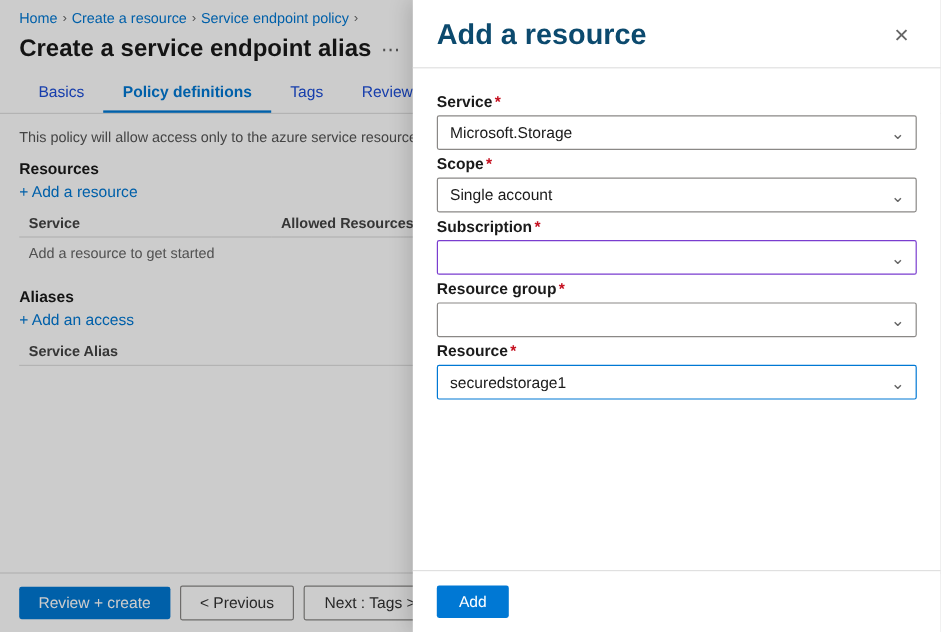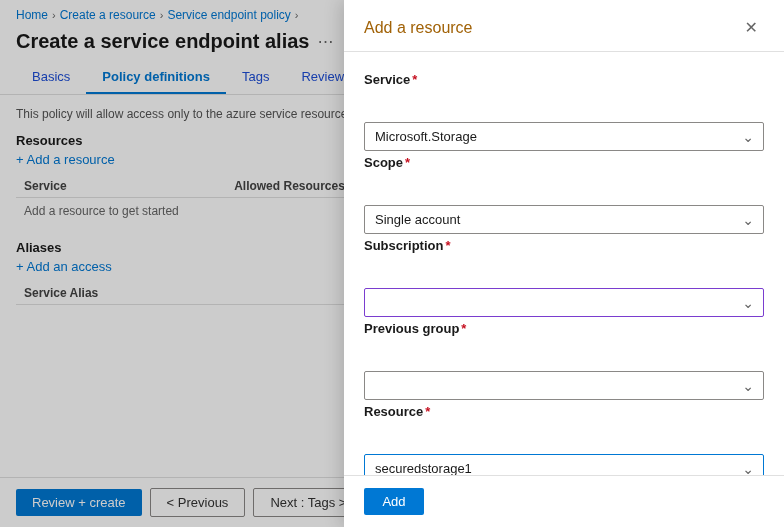--- a/index.html
+++ b/index.html
@@ -193,23 +193,23 @@
     }
 
     .panel-header {
       display: flex;
       align-items: center;
       justify-content: space-between;
       padding: 16px 20px 12px 20px;
       border-bottom: 1px solid #e0e0e0;
     }
     .panel-title {
-      font-size: 16px;
-      font-weight: 400;
-      color: #a16207;
+      font-size: 24px;
+      font-weight: 700;
+      color: #0c4a6e;
     }
     .close-btn {
       background: none;
       border: none;
       cursor: pointer;
       font-size: 16px;
       color: #666;
       padding: 2px 6px;
       border-radius: 2px;
     }
@@ -245,21 +245,20 @@
       border-radius: 2px;
       font-size: 13px;
       appearance: none;
       background: #fff;
       color: #1a1a1a;
       cursor: pointer;
       position: relative;
     }
     .select-wrapper {
       position: relative;
-      margin-top: 31px;
     }
     .select-wrapper::after {
       content: '⌄';
       position: absolute;
       right: 10px;
       top: 50%;
       transform: translateY(-50%);
       color: #666;
       pointer-events: none;
       font-size: 14px;
@@ -389,21 +388,21 @@
       </label>
       <div class="select-wrapper">
         <select class="form-select input-highlighted">
           <option value=""></option>
         </select>
       </div>
     </div>
 
     <div class="form-group">
       <label class="form-label">
-        <span>Previous group</span><span class="required-star">*</span>
+        <span>Resource group</span><span class="required-star">*</span>
       </label>
       <div class="select-wrapper">
         <select class="form-select">
           <option value=""></option>
         </select>
       </div>
     </div>
 
     <div class="form-group">
       <label class="form-label">

